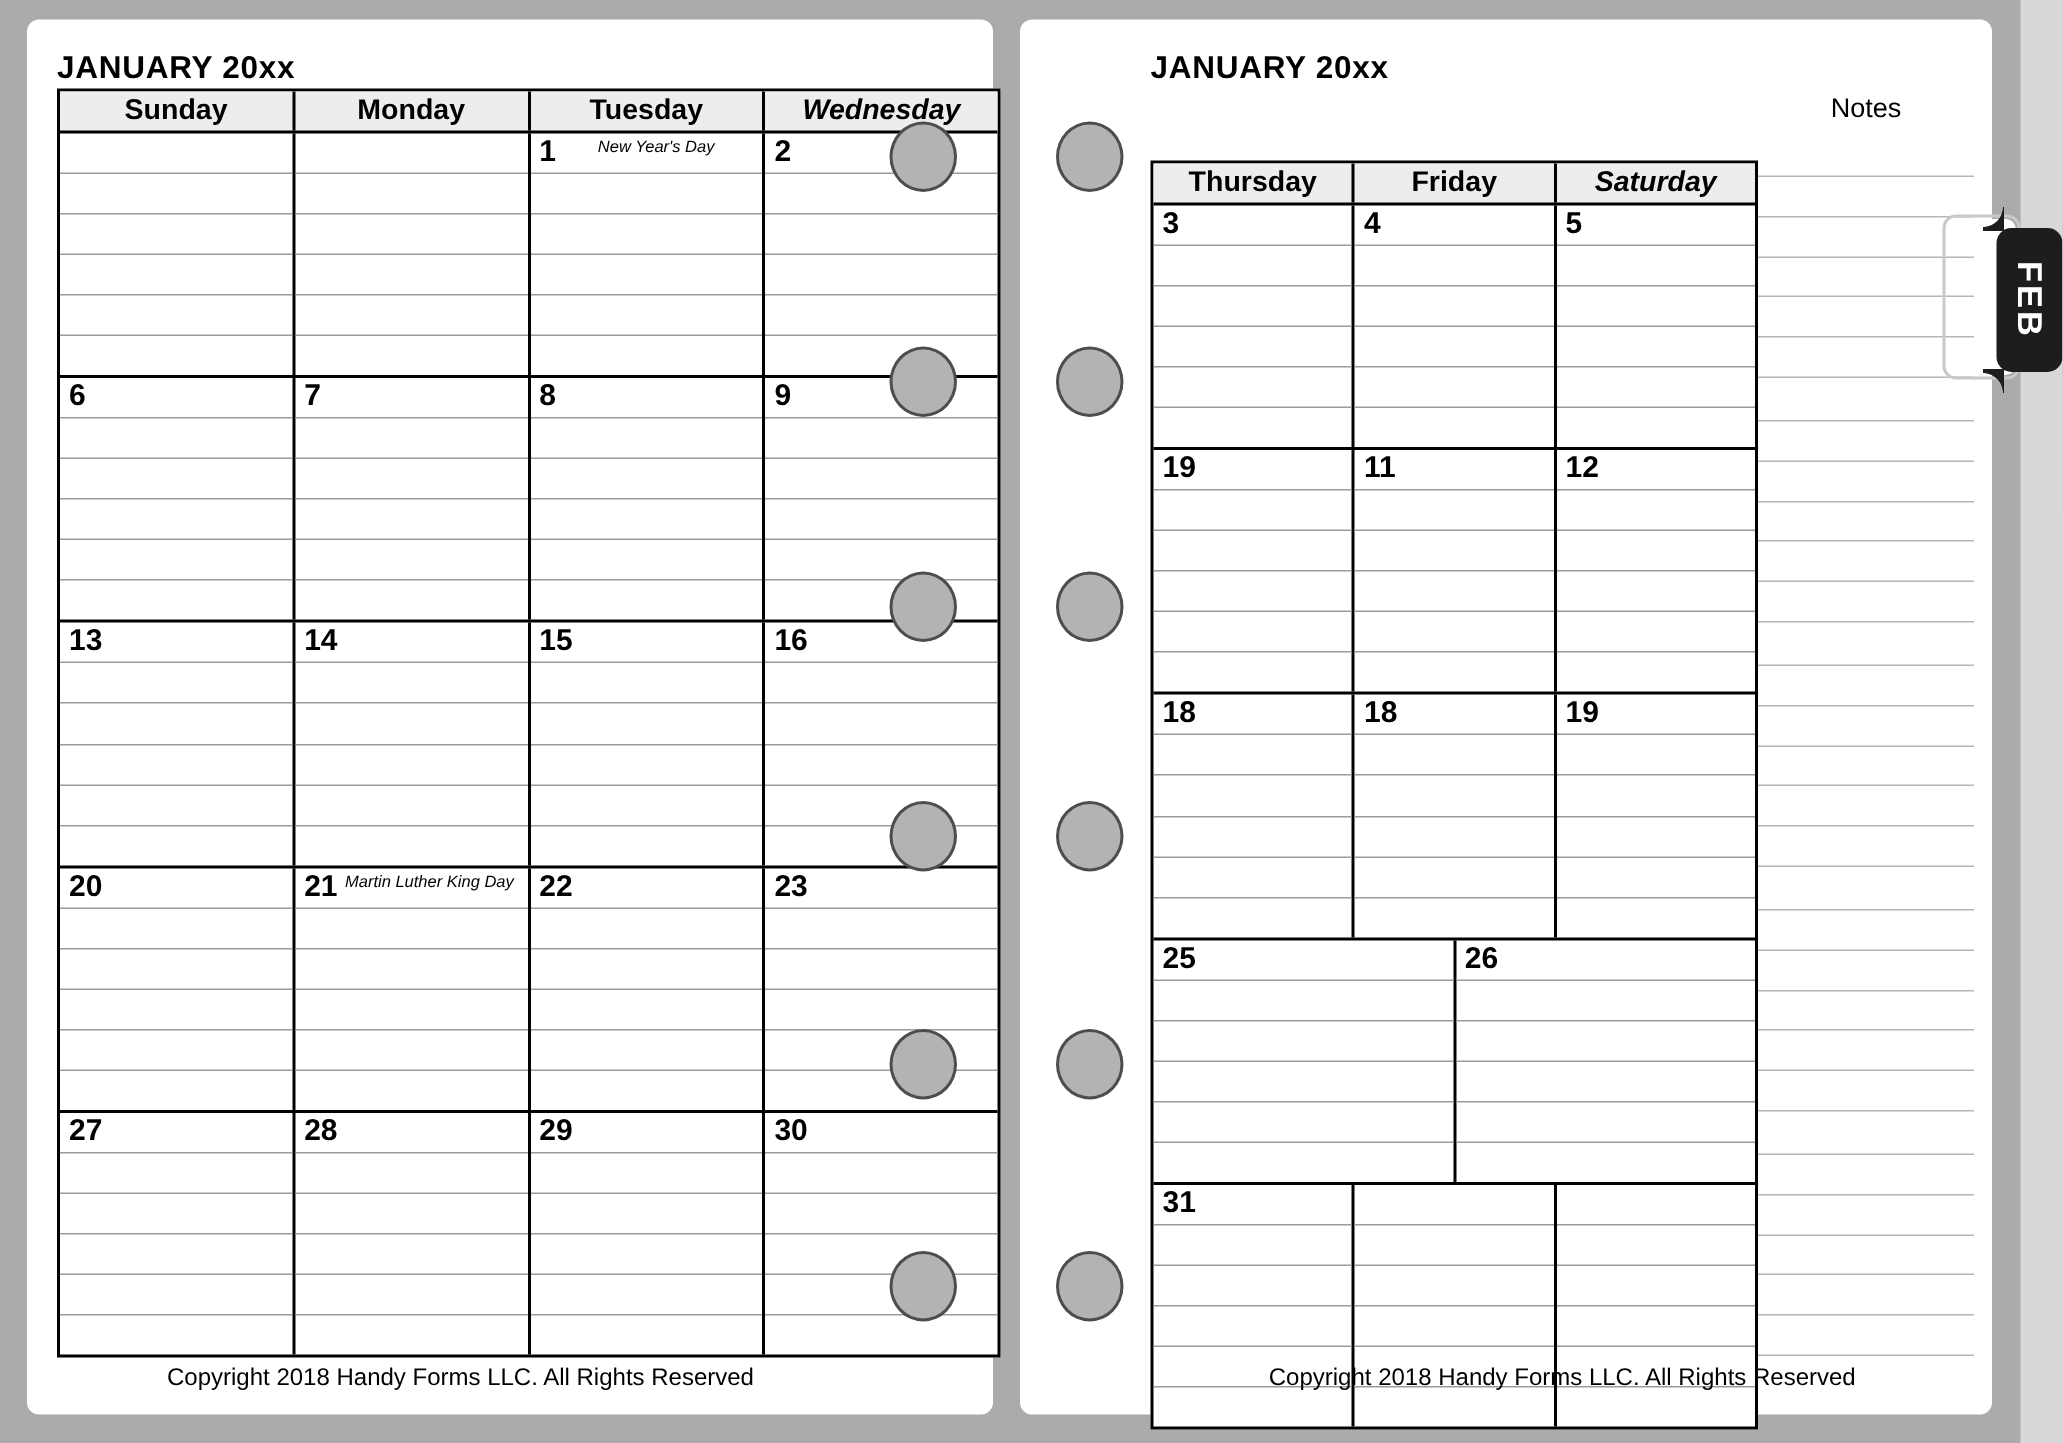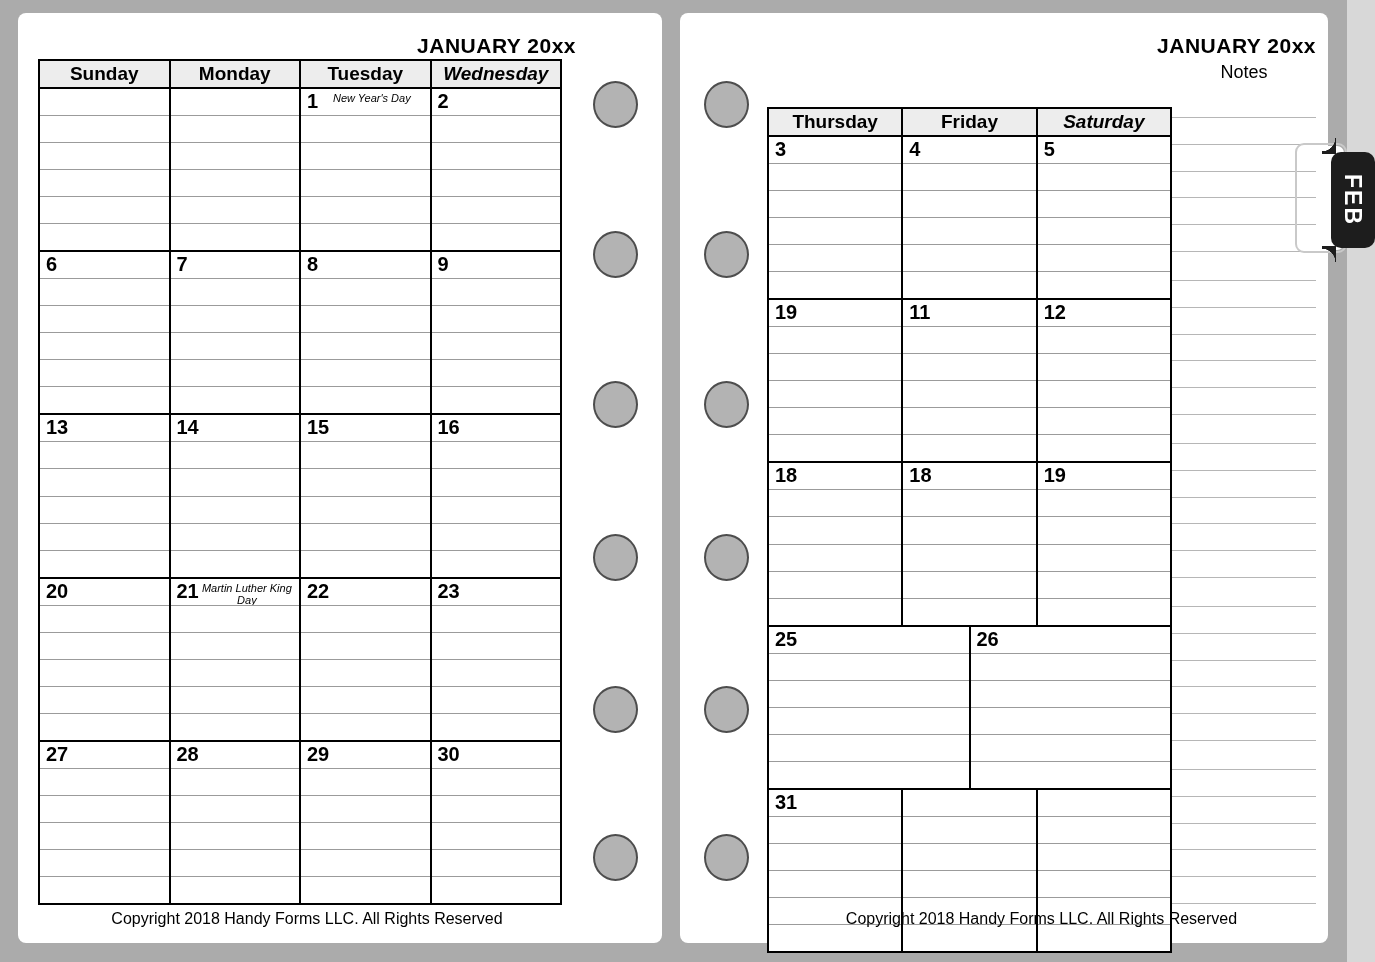--- a/index.html
+++ b/index.html
@@ -4,27 +4,27 @@
 <style>
   html,body{margin:0;padding:0;background:#d8d8d8;}
   .canvas{position:relative;width:1375px;height:962px;background:#d8d8d8;overflow:hidden;
           font-family:"Liberation Sans", sans-serif;color:#000;}
   .frame{position:absolute;left:0;top:0;width:1347px;height:962px;background:#ababab;}
   .page{position:absolute;top:13px;height:930px;background:#ffffff;border-radius:8px;}
   .page-left{left:18px;width:644px;}
   .page-right{left:680px;width:648px;}
 
   .title{position:absolute;top:22px;margin:0;font-weight:bold;font-size:21px;line-height:22px;
-         text-align:right;letter-spacing:.5px;}
+         text-align:left;letter-spacing:.5px;}
   .title-left{left:20px;width:538px;}
   .title-right{left:87px;width:549px;}
 
   .cal{position:absolute;top:46px;height:846px;border:2px solid #000;box-sizing:border-box;
        display:flex;flex-direction:column;background:#fff;}
-  #cal-left{left:20px;width:524px;}
+  #cal-left{left:20px;width:629px;}
   #cal-right{left:87px;width:405px;margin-top:48px;}
   .hrow{flex:0 0 27px;display:flex;background:#ededed;border-bottom:2px solid #000;box-sizing:border-box;}
   .hcell{flex:1;text-align:center;font-weight:bold;font-size:19px;line-height:26px;
          border-right:2px solid #000;box-sizing:border-box;overflow:hidden;}
   .hcell:last-child{border-right:none;font-style:italic;}
   .week{flex:1 1 0;display:flex;border-top:2px solid #000;box-sizing:border-box;min-height:0;}
   .hrow + .week{border-top:none;}
   .daycol{flex:1;display:flex;flex-direction:column;border-right:2px solid #000;box-sizing:border-box;min-width:0;}
   .daycol:last-child{border-right:none;}
   .subcell{flex:1;border-bottom:1px solid #9b9b9b;box-sizing:border-box;min-height:0;}

